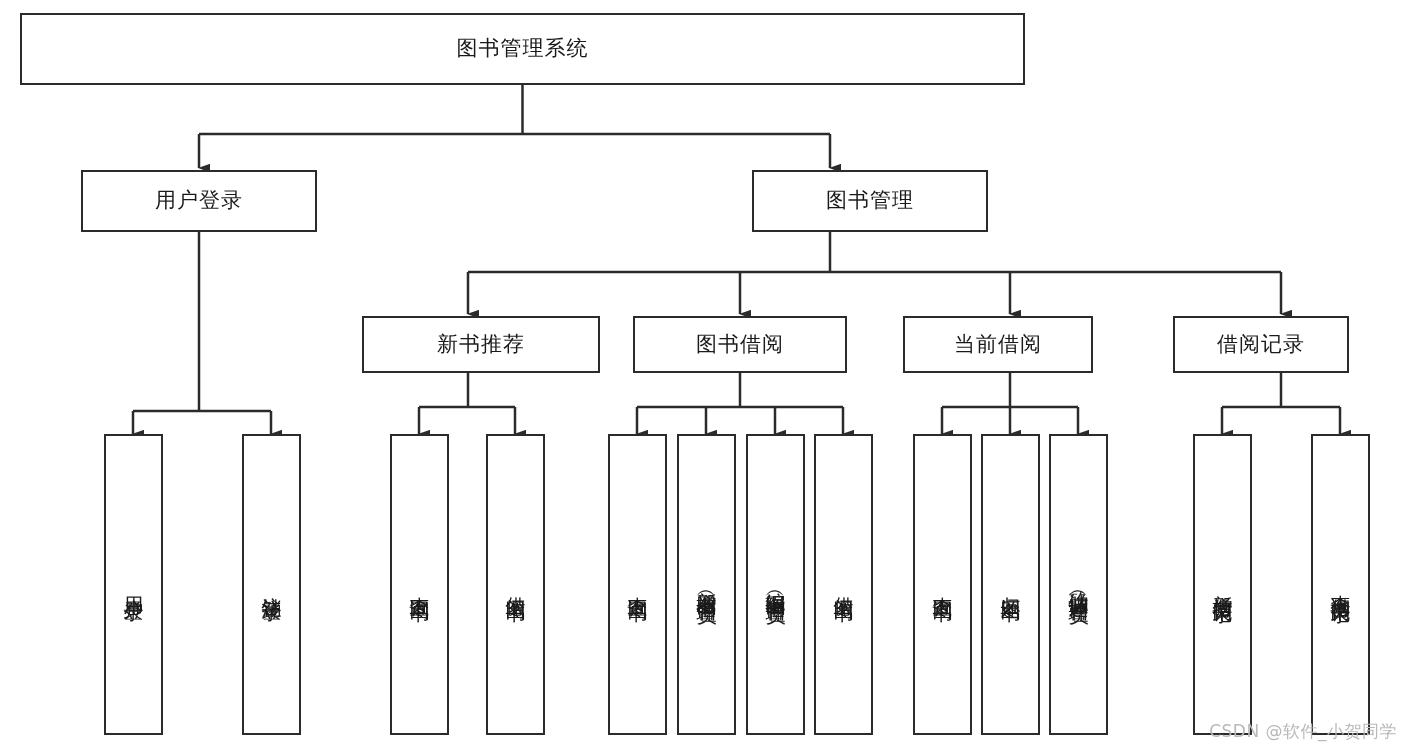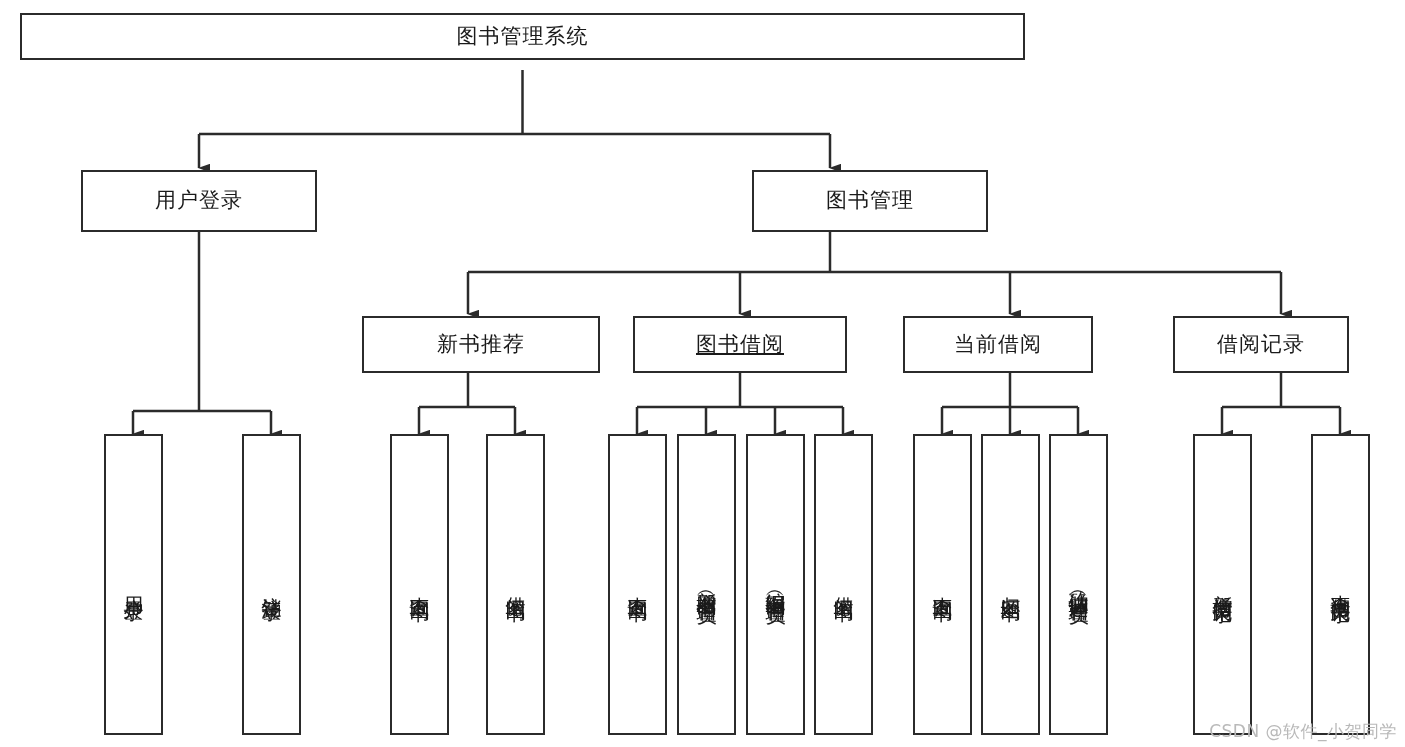--- a/index.html
+++ b/index.html
@@ -102,35 +102,35 @@
       <path d="M1010,407 L1010,434" marker-end="url(#ah)"></path>
       <path d="M1078,407 L1078,434" marker-end="url(#ah)"></path>
 
       <path d="M1281,373 L1281,407"></path>
       <path d="M1222,407 L1340,407"></path>
       <path d="M1222,407 L1222,434" marker-end="url(#ah)"></path>
       <path d="M1340,407 L1340,434" marker-end="url(#ah)"></path>
     </g>
   </svg>
 
-  <div class="node hz" style="left:20px;top:13px;width:1005px;height:47px;">
+  <div class="node hz" style="left:20px;top:13px;width:1005px;height:72px;">
     <span>图书管理系统</span>
   </div>
 
   <div class="node hz" style="left:81px;top:170px;width:236px;height:62px;">
     <span>用户登录</span>
   </div>
   <div class="node hz" style="left:752px;top:170px;width:236px;height:62px;">
     <span>图书管理</span>
   </div>
 
   <div class="node hz" style="left:362px;top:316px;width:238px;height:57px;">
     <span>新书推荐</span>
   </div>
-  <div class="node hz" style="left:633px;top:316px;width:214px;height:57px;text-decoration:underline;">
+  <div class="node hz" style="left:633px;top:316px;width:214px;height:57px;">
     <span>图书借阅</span>
   </div>
   <div class="node hz" style="left:903px;top:316px;width:190px;height:57px;">
     <span>当前借阅</span>
   </div>
   <div class="node hz" style="left:1173px;top:316px;width:176px;height:57px;">
     <span>借阅记录</span>
   </div>
 
   <div class="node vt" style="left:104px;top:434px;width:59px;height:301px;">

